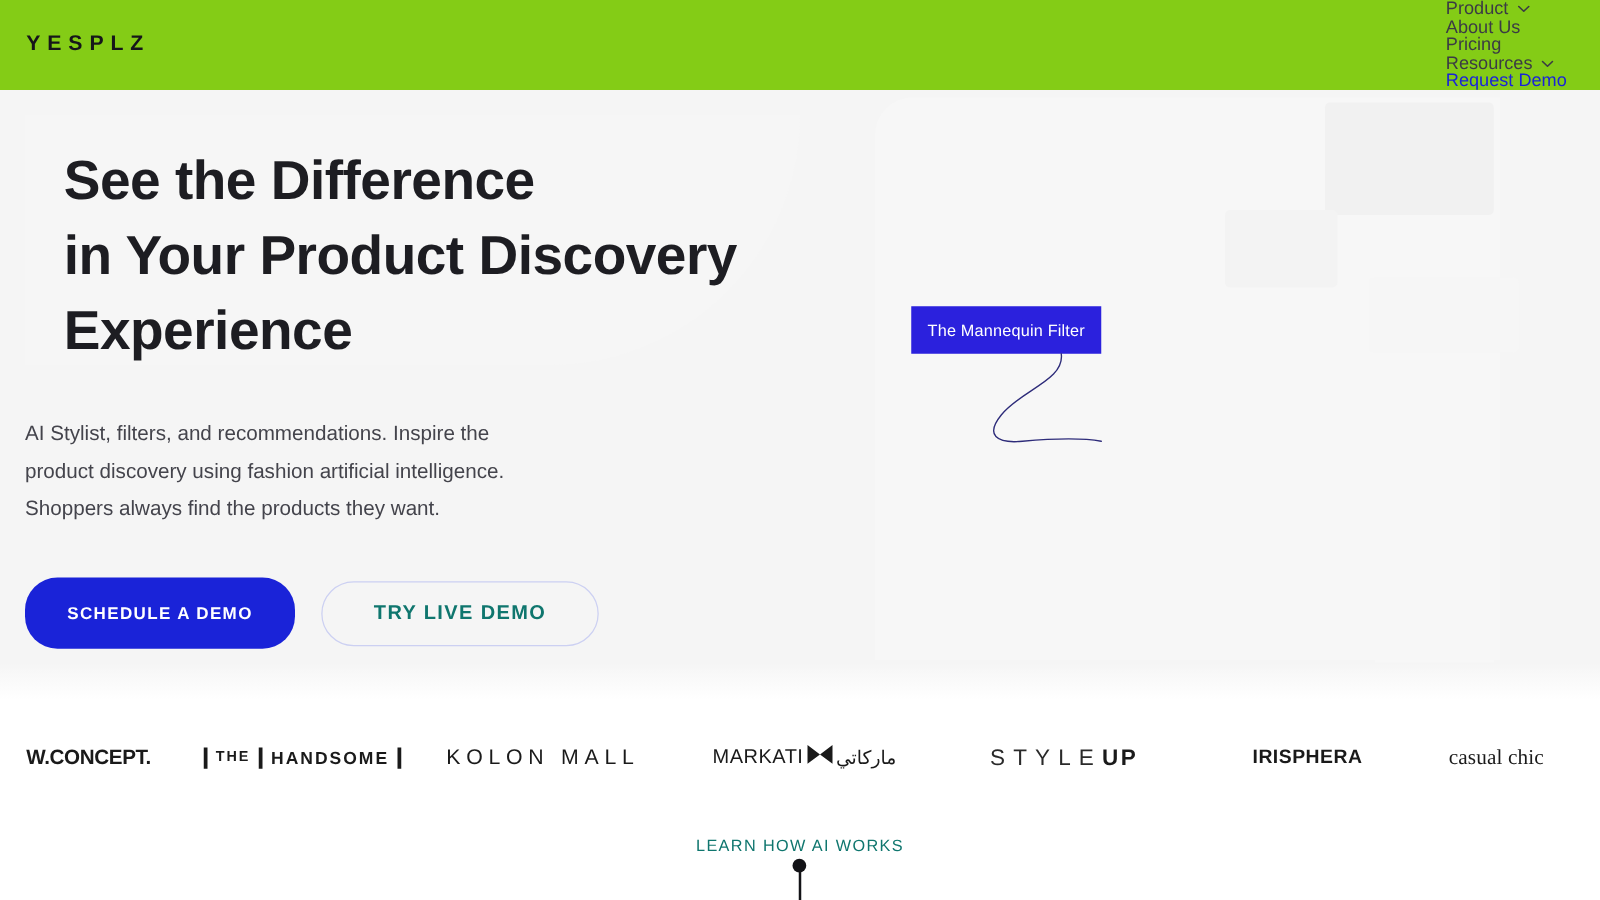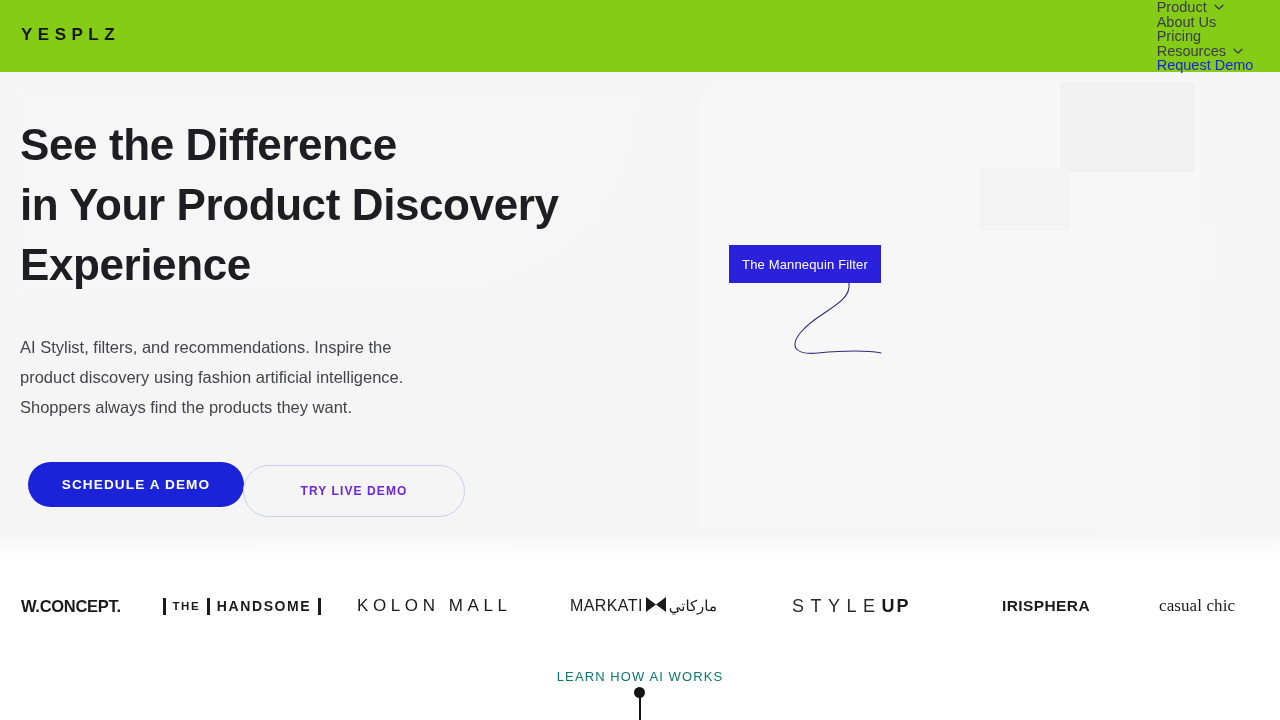--- a/index.html
+++ b/index.html
@@ -55,39 +55,39 @@
   .bg-shape.s3 { left:1060px;top:10px;  width:135px; height:90px;  background:#f1f1f1; }
   .bg-shape.s4 { left:980px; top:96px;  width:90px;  height:62px;  background:#f3f3f3; }
   .bg-shape.s5 { left:1095px;top:150px; width:120px; height:60px;  background:#f6f6f6; }
   .bg-shape.s6 { left:1100px;top:270px; width:95px;  height:290px; background:#f7f7f7; }
 
   .headline {
     position:absolute; left:20px; top:43px;
     font-size:44px; font-weight:700; line-height:60px;
     color:#1d1d22; letter-spacing:-0.4px;
   }
-  .headline span { display:block; }
+  .headline span { display:block;margin-left:31px; }
   .subtext {
     position:absolute; left:20px; top:260px;
     font-size:16.5px; line-height:30px; color:#44444c;
   }
   .subtext span { display:block; }
 
   .cta-row { position:absolute; left:20px; top:390px; height:70px; }
   .btn {
     position:absolute; display:flex; align-items:center; justify-content:center;
     font-weight:700; letter-spacing:1.1px; cursor:pointer; white-space:nowrap;
   }
   .btn-primary {
-    left:8px; top:0; width:216px; height:45px; border-radius:26px;
+    left:0; top:0; width:216px; height:57px; border-radius:26px;
     background:#1a23d8; color:#ffffff; font-size:13.6px;
   }
   .btn-secondary {
-    left:223px; top:3px; width:222px; height:52px; border-radius:27px;
-    background:transparent; color:#6d28d9; font-size:12px;
+    left:237px; top:3px; width:222px; height:52px; border-radius:27px;
+    background:transparent; color:#0f766e; font-size:16px;
     border:1.5px solid #ccd0f2;
   }
 
   
   .badge {
     position:absolute; left:729px; top:173px; width:152px; height:38px;
     background:#2b21dd; color:#ffffff;
     display:flex; align-items:center; justify-content:center;
     font-size:13px; letter-spacing:0.15px;
   }

